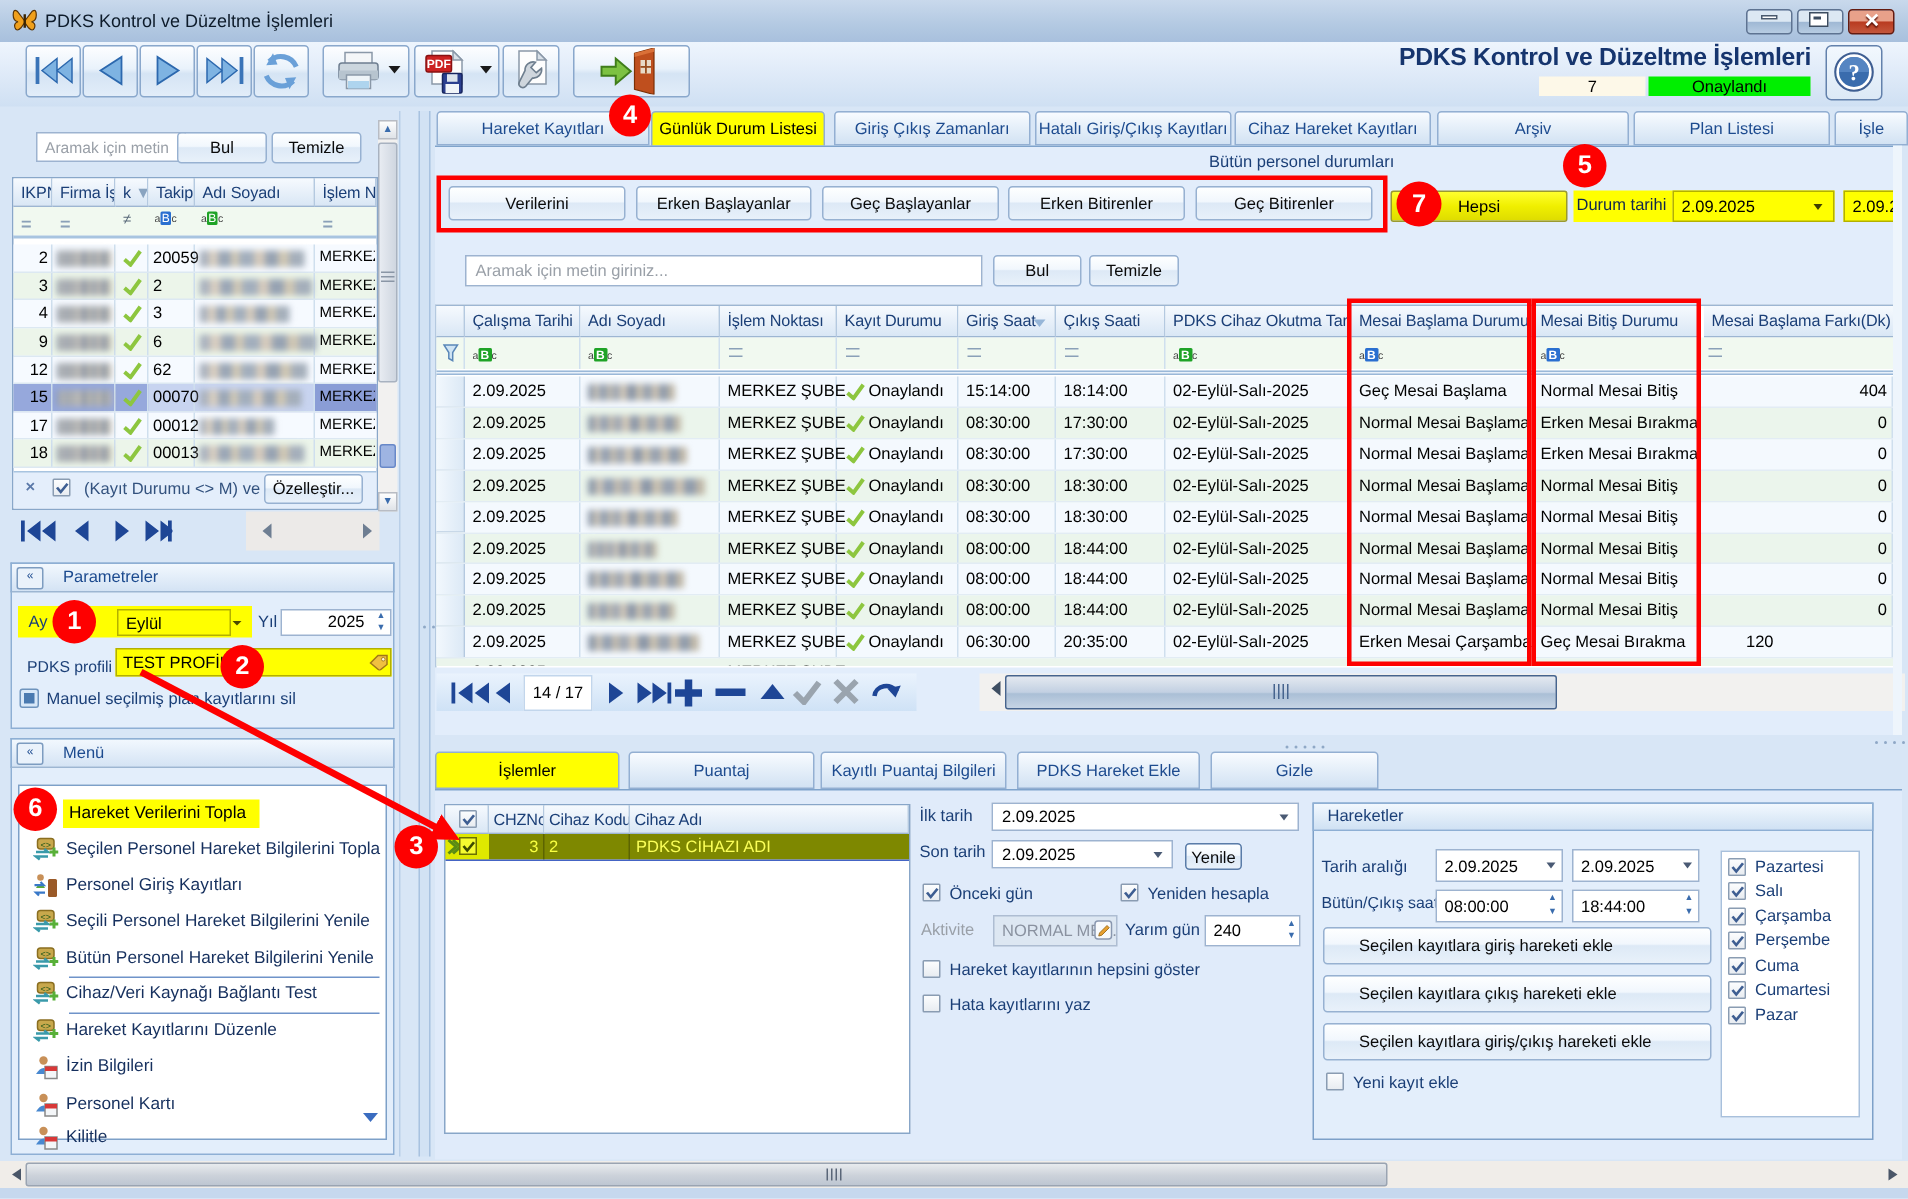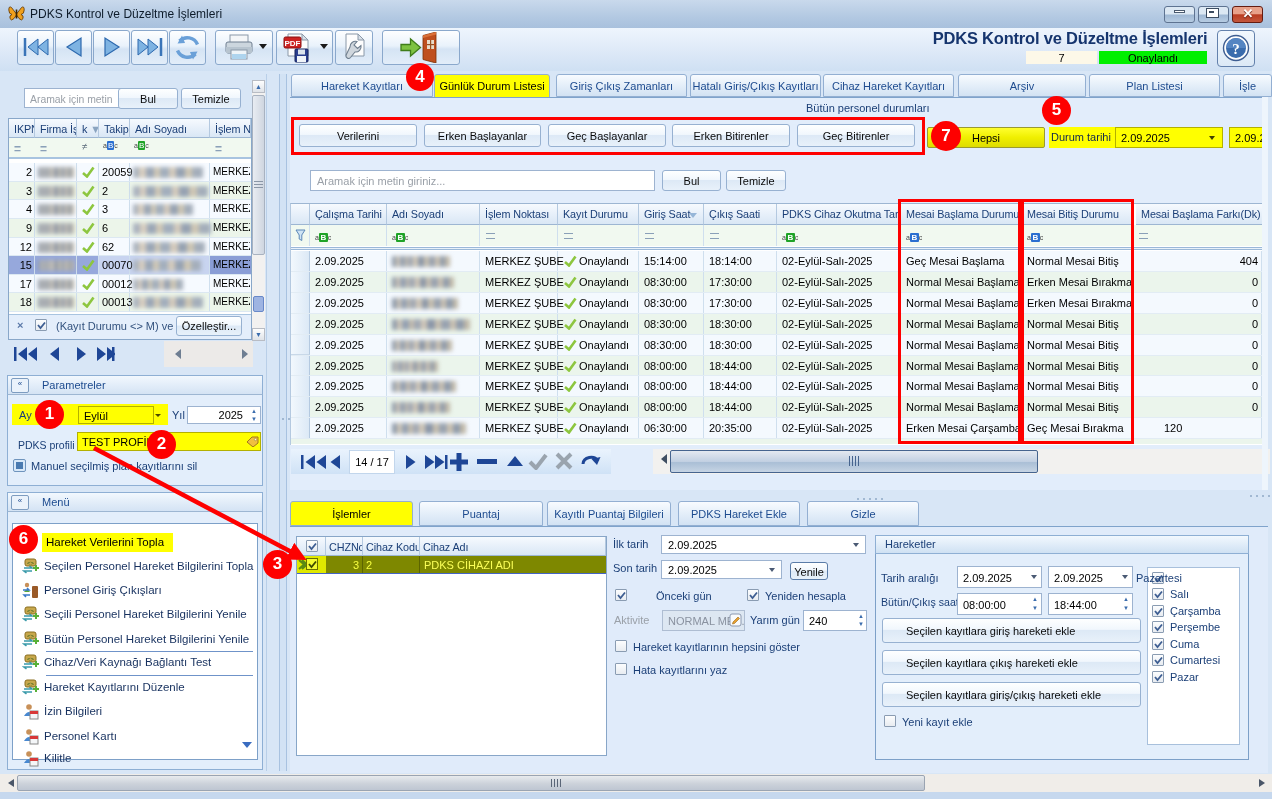--- a/index.html
+++ b/index.html
@@ -344,21 +344,21 @@
         <rect x="11" y="9" width="6" height="2" fill="#58b038"></rect>
         <rect x="13" y="7" width="2" height="6" fill="#58b038"></rect>
       </svg>
 <div class="a" style="left:44px;top:560.0px;color:#16305e;font-size:11.5px">Seçilen Personel Hareket Bilgilerini Topla</div>
 <svg class="a" style="left:22px;top:582.2px" width="17" height="17" viewBox="0 0 17 17">
         <circle cx="5" cy="3" r="2.2" fill="#c89058"></circle>
         <path d="M2 10 q3 -5 6 0 z" fill="#58a838"></path>
         <rect x="10" y="4" width="6" height="12" rx="1" fill="#9a5a28"></rect>
         <path d="M1 8 h6 l-2 -2 M8 13 h-6 l2 2" stroke="#3878c8" stroke-width="1.5" fill="none"></path>
       </svg>
-<div class="a" style="left:44px;top:584.2px;color:#16305e;font-size:11.5px">Personel Giriş Çıkışları</div>
+<div class="a" style="left:44px;top:584.2px;color:#16305e;font-size:11.5px">Personel Giriş Kayıtları</div>
 <svg class="a" style="left:22px;top:606.4px" width="17" height="17" viewBox="0 0 17 17">
         <rect x="3" y="1" width="11" height="7" rx="2" fill="#c8a84c" stroke="#8a6e20"></rect>
         <text x="8.5" y="7" font-size="6" fill="#2a5a1a" text-anchor="middle">&lt;&gt;</text>
         <path d="M2 10 h8 l-2.5 -2 M10 13 h-8 l2.5 2" stroke="#3a9aaa" stroke-width="1.6" fill="none"></path>
         <rect x="11" y="9" width="6" height="2" fill="#58b038"></rect>
         <rect x="13" y="7" width="2" height="6" fill="#58b038"></rect>
       </svg>
 <div class="a" style="left:44px;top:608.4px;color:#16305e;font-size:11.5px">Seçili Personel Hareket Bilgilerini Yenile</div>
 <svg class="a" style="left:22px;top:630.6px" width="17" height="17" viewBox="0 0 17 17">
         <rect x="3" y="1" width="11" height="7" rx="2" fill="#c8a84c" stroke="#8a6e20"></rect>
@@ -799,21 +799,21 @@
 <div class="a inp" style="left:661px;top:535px;width:205px;height:19px;padding:3px 0 0 6px">2.09.2025</div>
 <div class="a" style="left:853px;top:543px;width:0;height:0;border:3.5px solid transparent;border-top:4px solid #4a5a74">​</div>
 <div class="a navy" style="left:613px;top:562px">Son tarih</div>
 <div class="a inp" style="left:661px;top:560px;width:121px;height:19px;padding:3px 0 0 6px">2.09.2025</div>
 <div class="a" style="left:769px;top:568px;width:0;height:0;border:3.5px solid transparent;border-top:4px solid #4a5a74"></div>
 <div class="a btn" style="left:790px;top:562px;width:38px;height:18px;padding-top:3px;border-color:#5a7ca8">Yenile</div>
 <div class="a chk" style="left:615px;top:589px"></div>
       <svg class="a" style="left:616px;top:590px" width="11" height="11" viewBox="0 0 11 11">
         <path d="M2 5 L4.5 8 L9 2.5" stroke="#3e5e92" stroke-width="1.8" fill="none"></path>
       </svg>
-<div class="a navy" style="left:656px;top:590px">Önceki gün</div>
+<div class="a navy" style="left:633px;top:590px">Önceki gün</div>
 <div class="a chk" style="left:747px;top:589px"></div>
       <svg class="a" style="left:748px;top:590px" width="11" height="11" viewBox="0 0 11 11">
         <path d="M2 5 L4.5 8 L9 2.5" stroke="#3e5e92" stroke-width="1.8" fill="none"></path>
       </svg>
 <div class="a navy" style="left:765px;top:590px">Yeniden hesapla</div>
 <div class="a" style="left:614px;top:614px;color:#9aa0a8">Aktivite</div>
 <div class="a" style="left:662px;top:610px;width:83px;height:21px;border:1px solid #aebdd2;background:#dde7f2;color:#8a92a0;padding:4px 0 0 5px;overflow:hidden">NORMAL MES.</div>
 <svg class="a" style="left:729px;top:613px" width="14" height="14" viewBox="0 0 14 14">
         <rect x="1" y="1" width="11" height="12" rx="2" fill="#f8fafc" stroke="#8a98b0"></rect>
         <path d="M4 9 l5 -5 1.5 1.5 -5 5 -2 .5 z" fill="#e8a030" stroke="#9a6a18" stroke-width="0.6"></path>
@@ -843,21 +843,21 @@
 <div class="a btn" style="left:882px;top:650px;width:259px;height:25px;padding-top:6px;text-align:left;padding-left:23px">Seçilen kayıtlara çıkış hareketi ekle</div>
 <div class="a btn" style="left:882px;top:682px;width:259px;height:25px;padding-top:6px;text-align:left;padding-left:23px">Seçilen kayıtlara giriş/çıkış hareketi ekle</div>
 <div class="a chk" style="left:884px;top:715px"></div>
 <div class="a navy" style="left:902px;top:716px">Yeni kayıt ekle</div>
 
 <div class="a" style="left:1147px;top:567px;width:93px;height:178px;border:1px solid #a8c0dc;background:#fff"></div>
 <div class="a chk" style="left:1152px;top:571.5px"></div>
 <svg class="a" style="left:1153px;top:572.5px" width="11" height="11" viewBox="0 0 11 11">
         <path d="M2 5 L4.5 8 L9 2.5" stroke="#3e5e92" stroke-width="1.8" fill="none"></path>
       </svg>
-<div class="a navy" style="left:1136px;top:571.5px">Pazartesi</div>
+<div class="a navy" style="left:1170px;top:571.5px">Pazartesi</div>
 <div class="a chk" style="left:1152px;top:588.0px"></div>
 <svg class="a" style="left:1153px;top:589.0px" width="11" height="11" viewBox="0 0 11 11">
         <path d="M2 5 L4.5 8 L9 2.5" stroke="#3e5e92" stroke-width="1.8" fill="none"></path>
       </svg>
 <div class="a navy" style="left:1170px;top:588.0px">Salı</div>
 <div class="a chk" style="left:1152px;top:604.5px"></div>
 <svg class="a" style="left:1153px;top:605.5px" width="11" height="11" viewBox="0 0 11 11">
         <path d="M2 5 L4.5 8 L9 2.5" stroke="#3e5e92" stroke-width="1.8" fill="none"></path>
       </svg>
 <div class="a navy" style="left:1170px;top:604.5px">Çarşamba</div>

